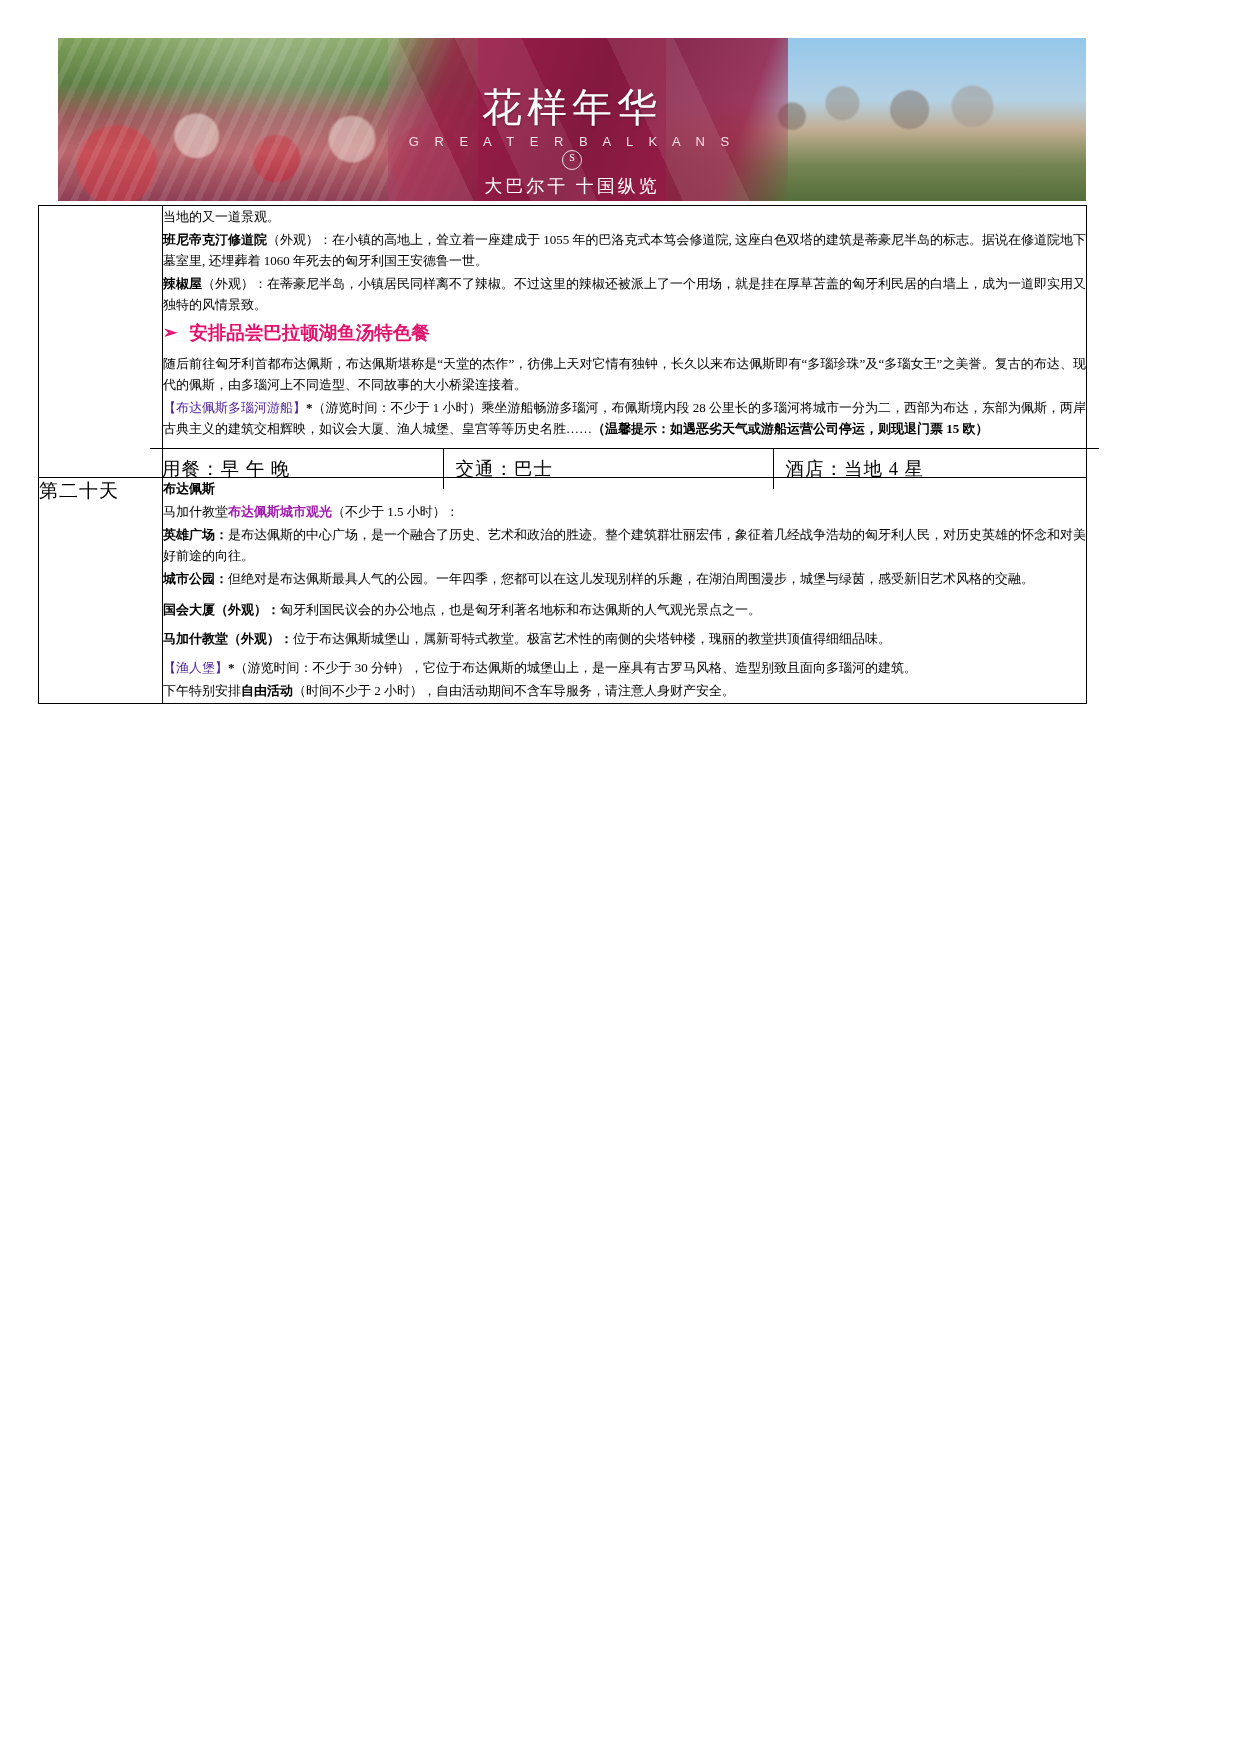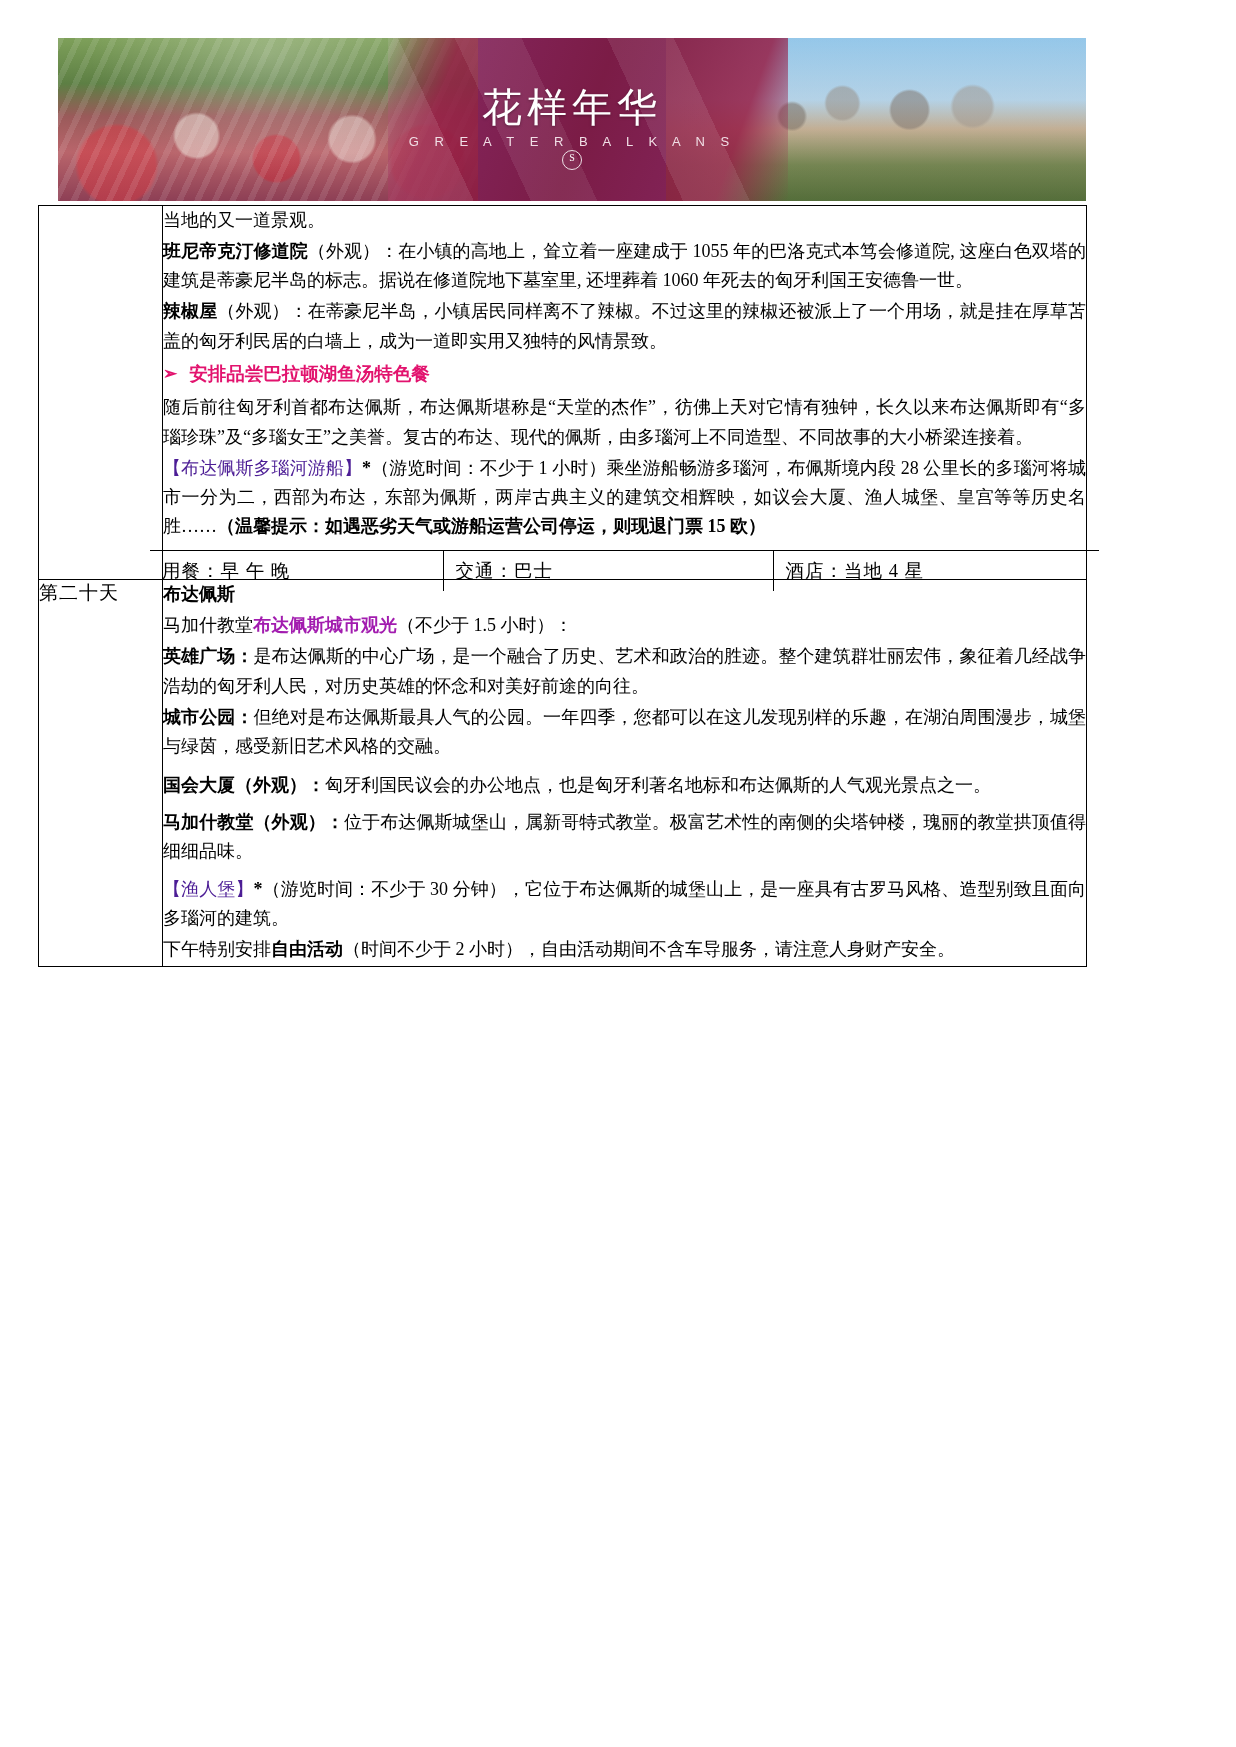--- a/index.html
+++ b/index.html
@@ -23,21 +23,21 @@
   }
 
   
   .banner {
     position: absolute;
     left: 58px;
     top: 38px;
     width: 1028px;
     height: 163px;
     overflow: hidden;
-    background: #1d4ed8;
+    background: #be185d;
   }
   .banner-left {
     position: absolute;
     left: 0; top: 0;
     width: 420px; height: 163px;
     background:
       radial-gradient(circle at 14% 78%, rgba(210,60,70,0.55) 0 10%, rgba(0,0,0,0) 11%),
       radial-gradient(circle at 33% 60%, rgba(240,230,220,0.5) 0 7%, rgba(0,0,0,0) 8%),
       radial-gradient(circle at 52% 74%, rgba(200,40,55,0.5) 0 9%, rgba(0,0,0,0) 10%),
       radial-gradient(circle at 70% 62%, rgba(245,235,225,0.45) 0 7%, rgba(0,0,0,0) 8%),
@@ -155,21 +155,21 @@
   .day-cell {
     vertical-align: middle;
     font-size: 19px;
     letter-spacing: 1px;
   }
 
   .body-cell { padding: 10px 13px 12px 13px; }
 
   p.line {
     margin: 0 0 2px 0;
-    font-size: 18px;
+    font-size: 13px;
     line-height: 1.62;
     text-align: justify;
     text-justify: inter-ideograph;
   }
   .b { font-weight: bold; }
   .pink-b { color: #4c1d95; font-weight: normal; }
   .red-b { color: #a21caf; font-weight: bold; }
 
   .bullet-line {
     margin: 4px 0 4px 0;
@@ -205,20 +205,21 @@
 
 <div class="page">
 
   <div class="banner">
     <div class="banner-left"></div>
     <div class="banner-right"></div>
     <div class="banner-mid"></div>
     <div class="banner-title">花样年华</div>
     <div class="banner-sub"><span class="sub-line">G R E A T E R   B A L K A N S</span></div>
     <div class="banner-seal"></div>
+    <div class="banner-tag">大巴尔干 十国纵览</div>
   </div>
 
   <table class="doc-table">
     <colgroup>
       <col class="col-day">
       <col class="col-body">
     </colgroup>
     <tbody>
 
       <tr>

